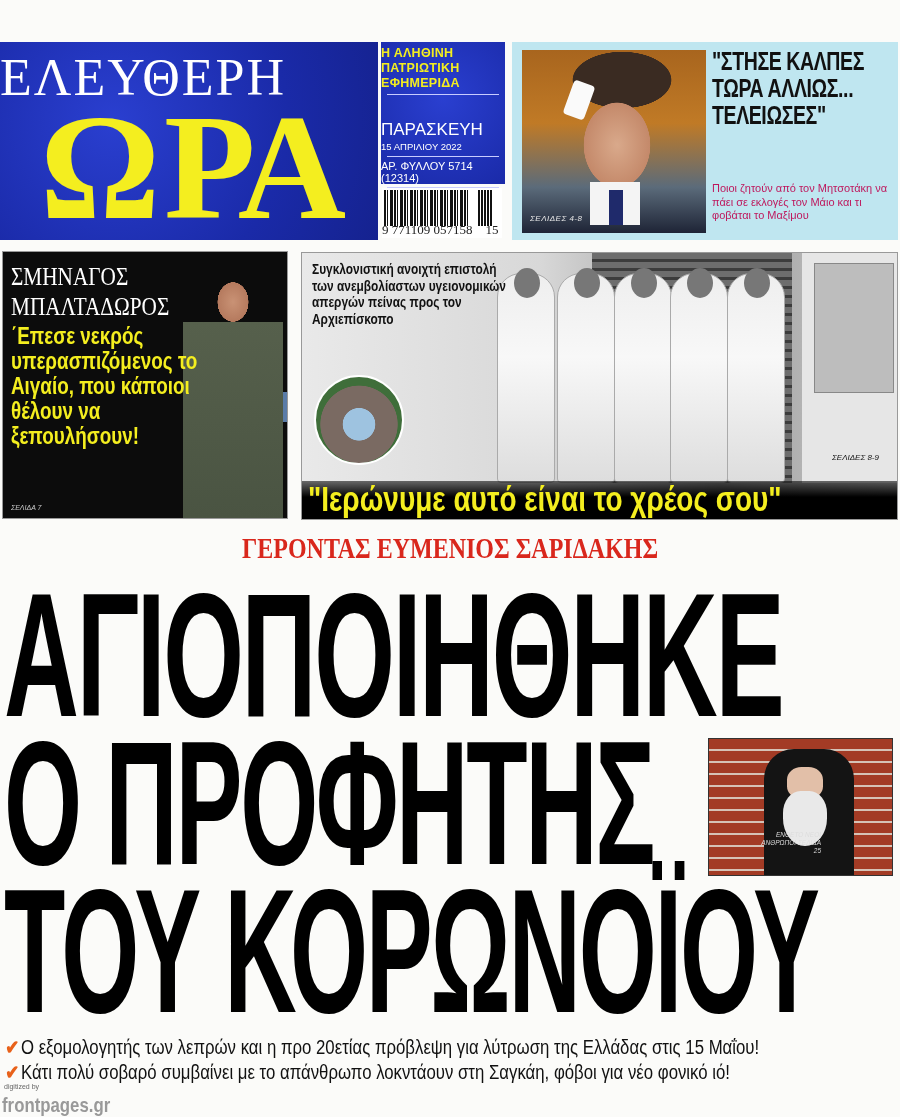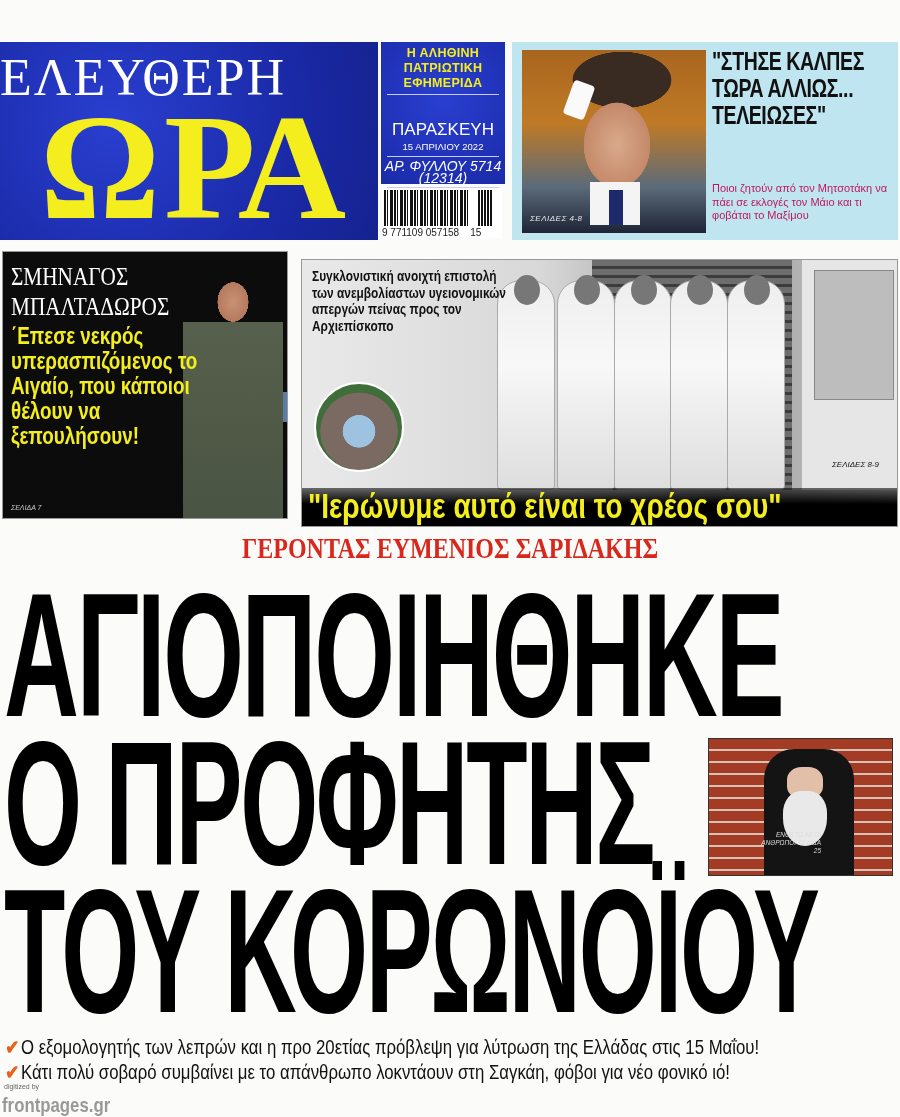--- a/index.html
+++ b/index.html
@@ -7,35 +7,35 @@
   .abs { position: absolute; }
 
   
   #masthead { left: 0; top: 42px; width: 378px; height: 198px; background: #1d2fb3;
     background-image: radial-gradient(circle at 30% 40%, #2a3fd0 0%, #1a2aa8 60%, #15228f 100%); }
   #mast-top { left: 0; top: 6px; width: 378px; text-align: left; color: #fff;
     font-family: "Liberation Serif", serif; font-size: 52px; letter-spacing: 2px; line-height: 60px; }
   #mast-main { left: 0; top: 50px; width: 378px; text-align: center; color: #f4ee1f;
     font-family: "Liberation Serif", serif; font-weight: bold; font-size: 150px; line-height: 150px; letter-spacing: 4px; margin-left: 6px; }
 
-  #infobox { left: 381px; top: 42px; width: 124px; height: 142px; background: #1d2fb3; color: #fff; text-align: center; padding-top: 4px;
+  #infobox { left: 381px; top: 42px; width: 124px; height: 142px; background: #1d2fb3; color: #fff; padding-top: 4px;
     background-image: radial-gradient(circle at 50% 40%, #2a3fd0 0%, #1a2aa8 100%); }
   .tag { color: #f4ee1f; font-weight: bold; font-size: 12.5px; line-height: 15px; letter-spacing: .3px; }
   .rule { height: 1px; background: #c8ccff; margin: 3px 6px; }
   #day { font-size: 17px; line-height: 21px; margin-top: 24px; }
   #date { font-size: 9.5px; font-weight: normal; line-height: 13px; }
-  #issue { font-size: 14px; line-height: 12px; font-style: italic; }
+  #issue { font-size: 11px; line-height: 12px; }
   #price { font-size: 11.5px; font-weight: bold; line-height: 15px; margin-left: 36px; }
 
   #barcode { left: 382px; top: 188px; width: 120px; height: 50px; background: #fff; }
   #barcode .bars { position: absolute; left: 2px; top: 2px; width: 84px; height: 36px;
     background: repeating-linear-gradient(90deg, #111 0 2px, #fff 2px 3px, #111 3px 4px, #fff 4px 6px, #111 6px 9px, #fff 9px 10px); }
   #barcode .bars2 { position: absolute; left: 96px; top: 2px; width: 14px; height: 36px;
     background: repeating-linear-gradient(90deg, #111 0 2px, #fff 2px 3px); }
-  #barcode-num { position: absolute; left: 0; bottom: 0; width: 120px; font-size: 10px; font-family: Liberation Sans, sans-serif; color: #222; white-space: pre; }
+  #barcode-num { position: absolute; left: 0; bottom: 0; width: 120px; font-size: 13px; font-family: Liberation Serif, serif; color: #222; white-space: pre; }
 
   
   #pm-box { left: 512px; top: 42px; width: 386px; height: 198px; background: #bfe6f0; }
   #pm-photo { left: 10px; top: 8px; width: 184px; height: 183px; background:
       radial-gradient(ellipse 55px 70px at 95px 95px, #d9a98b 0%, #c4896a 60%, transparent 61%),
       radial-gradient(ellipse 70px 40px at 100px 30px, #3a2b22 0%, #3a2b22 70%, transparent 71%),
       linear-gradient(180deg, #a8651e 0%, #c07a26 40%, #5b6b7a 75%, #1e2436 100%); }
   #pm-shirt { left: 78px; top: 140px; width: 50px; height: 43px; background: #f4f4f4; }
   #pm-tie { left: 97px; top: 148px; width: 14px; height: 35px; background: #1f2a6b; }
   #pm-tissue { left: 56px; top: 40px; width: 22px; height: 36px; background: #fafafa; transform: rotate(20deg); border-radius: 4px; }
@@ -48,21 +48,21 @@
   #pilot-box { left: 2px; top: 251px; width: 286px; height: 268px; background: #0c0c0c; border: 1px solid #999; overflow: hidden; }
   #pilot-figure { left: 180px; top: 10px; width: 100px; height: 256px; background:
       radial-gradient(ellipse 22px 28px at 50px 40px, #c99275 0%, #b57a5e 70%, transparent 71%),
       linear-gradient(180deg, transparent 0 60px, #56604c 60px, #4a5442 100%); border-radius: 30px 30px 0 0; }
   #pilot-jet { left: 250px; top: 140px; width: 40px; height: 30px; background: #5a7ca8; border-radius: 10px 0 0 10px; }
   #pilot-rank { left: 8px; top: 10px; color: #fff; font-family: "Liberation Serif", serif; font-size: 25px; line-height: 30px; transform: scaleX(.85); transform-origin: left top; width: 210px; }
   #pilot-text { left: 8px; top: 72px; color: #f4ee1f; font-weight: bold; font-size: 23px; line-height: 25px; transform: scaleX(.82); transform-origin: left top; width: 240px; }
   #pilot-page { left: 8px; top: 252px; color: #ccc; font-size: 7px; font-style: italic; }
 
   
-  #hc-box { left: 301px; top: 259px; width: 597px; height: 268px; background: linear-gradient(90deg, #e9e9e9 0%, #d8d8d8 40%, #9a9a9a 70%, #cfcfcf 100%); border: 1px solid #999; overflow: hidden; }
+  #hc-box { left: 301px; top: 252px; width: 597px; height: 268px; background: linear-gradient(90deg, #e9e9e9 0%, #d8d8d8 40%, #9a9a9a 70%, #cfcfcf 100%); border: 1px solid #999; overflow: hidden; }
   #hc-shutter { left: 290px; top: 0; width: 200px; height: 230px; background: repeating-linear-gradient(180deg, #6d6d6d 0 6px, #3c3c3c 6px 9px); }
   #hc-poster { left: 500px; top: 0; width: 97px; height: 230px; background: #e6e6e6; }
   #hc-poster-inner { left: 512px; top: 10px; width: 80px; height: 130px; background: #bdbdbd; border: 1px solid #888; }
   .worker { position: absolute; top: 20px; width: 58px; height: 210px; background: linear-gradient(180deg, #eee 0%, #f8f8f8 40%, #ddd 100%); border-radius: 24px 24px 4px 4px; border: 1px solid #aaa; }
   .worker::before { content: ""; position: absolute; left: 16px; top: -6px; width: 26px; height: 30px; background: #777; border-radius: 50%; }
   #hc-text { left: 10px; top: 8px; width: 200px; color: #111; font-weight: bold; font-size: 14px; line-height: 16.5px; transform: scaleX(.85); transform-origin: left top; width: 235px; }
   #hc-circle { left: 12px; top: 122px; width: 90px; height: 90px; border-radius: 50%; background: radial-gradient(circle at 50% 55%, #9ec3e0 0 25%, #7a6a62 26% 60%, #3f6e3a 61%); border: 2px solid #fff; }
   #hc-pages { left: 530px; top: 200px; color: #111; font-size: 8px; font-style: italic; }
   #hc-quote-bar { left: 0; top: 228px; width: 597px; height: 40px; background: linear-gradient(180deg, rgba(0,0,0,.55) 0%, #000 40%); }
   #hc-quote { left: 6px; top: 226px; width: 720px; color: #f4ee1f; font-weight: bold; font-size: 35px; line-height: 40px; transform: scaleX(.8); transform-origin: left top; white-space: nowrap; }

